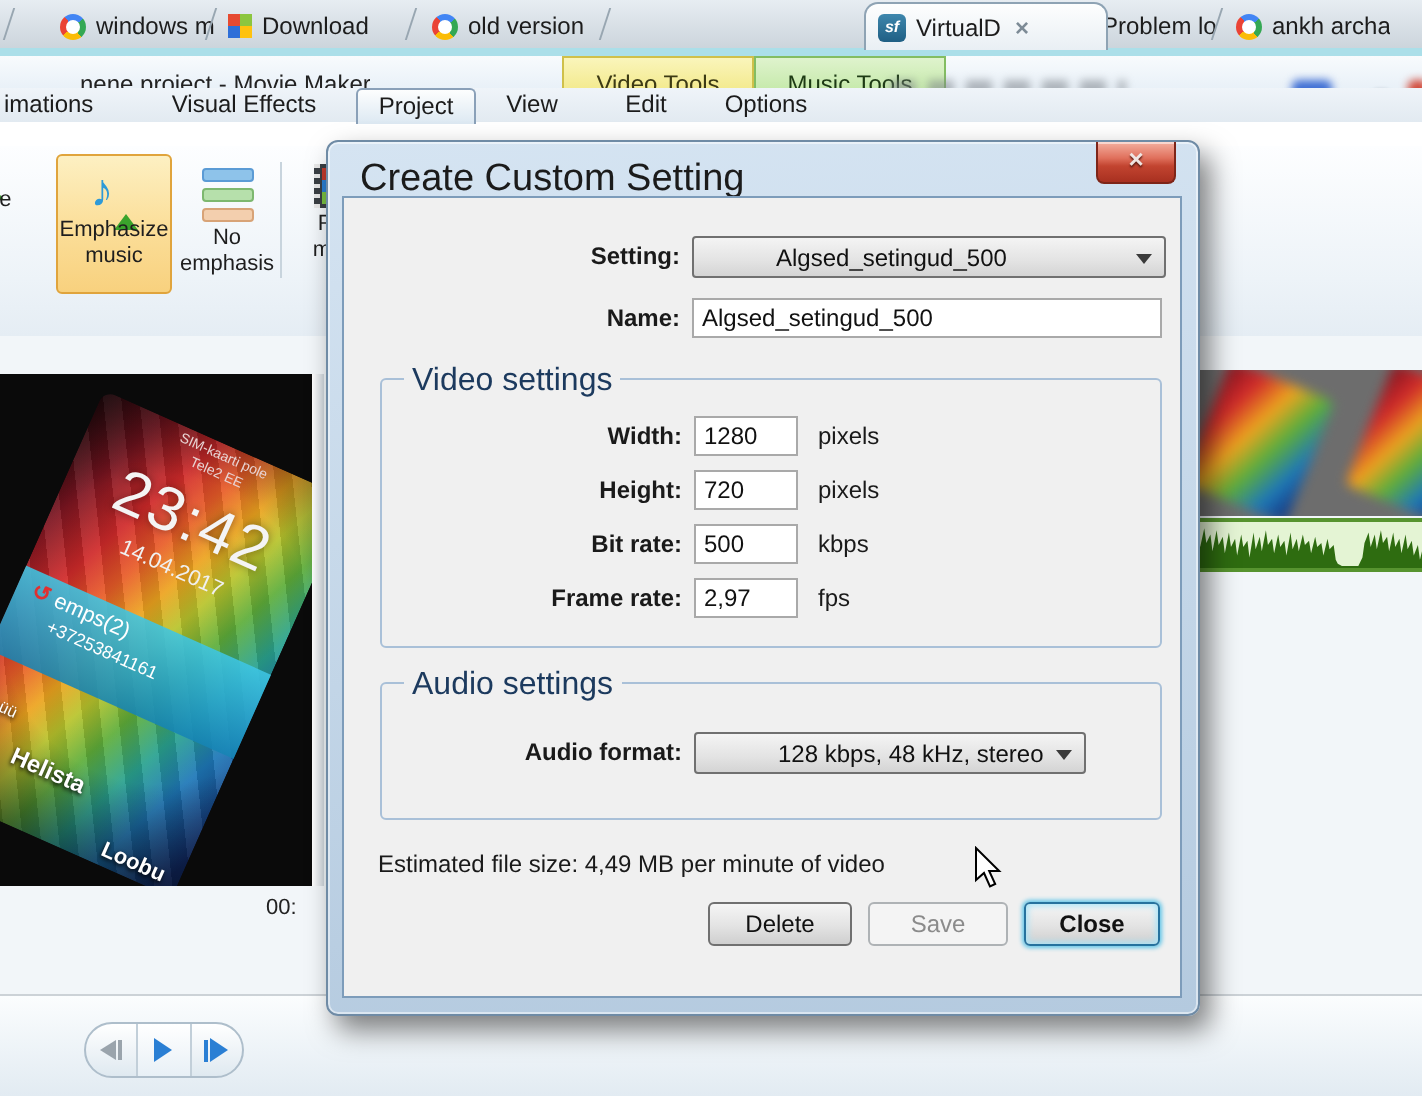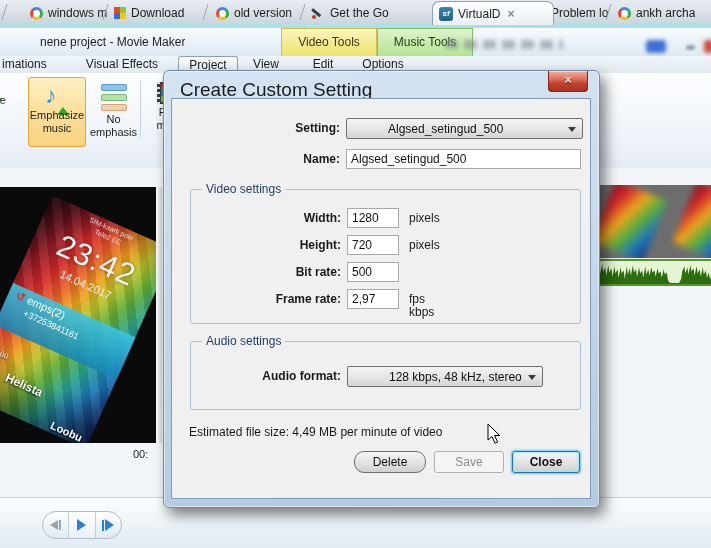--- a/index.html
+++ b/index.html
@@ -44,21 +44,21 @@
   .ctx.music{left:377px;width:94px;background:linear-gradient(#dff3cd,#b4e393);
     border:1px solid #83bd62;color:#1d3a14;}
   .redacted{left:445px;top:12px;width:118px;height:9px;filter:blur(2px);opacity:.55;
     background:repeating-linear-gradient(90deg,#7d838a 0 13px,transparent 13px 19px);}
   .blob{filter:blur(2px);border-radius:3px;}
   .blob.b{left:646px;top:12px;width:20px;height:13px;background:#3f6fd4;}
   .blob.d{left:686px;top:17px;width:9px;height:5px;background:#9aa4ae;filter:blur(1px);}
   .blob.r{left:704px;top:12px;width:10px;height:13px;background:#d24a3a;}
 
   
-  .ribtabs{left:0;top:56px;width:711px;height:17px;background:linear-gradient(#eff4f9,#e2eaf1);}
+  .ribtabs{left:0;top:44px;width:711px;height:17px;background:linear-gradient(#eff4f9,#e2eaf1);}
   .rtab{top:0;height:17px;font-size:12px;color:#1b1b1b;text-align:center;line-height:17px;overflow:hidden;white-space:nowrap;}
   .rtab.sel{background:linear-gradient(#fdfefe,#dce8f2);border:1px solid #8aa0b8;border-bottom:none;border-radius:3px 3px 0 0;}
   .ribbon{left:0;top:73px;width:711px;height:95px;overflow:hidden;
     background:linear-gradient(#fdfeff,#edf3f8 70%,#e5edf4);border-bottom:1px solid #c7d4de;}
   .rbtn{top:4px;height:70px;display:flex;flex-direction:column;align-items:center;
     font-size:11px;color:#1e1e1e;text-align:center;border-radius:3px;padding-top:3px;box-sizing:border-box;}
   .rbtn .lines{line-height:13px;margin-top:2px;}
   .rbtn.sel{background:linear-gradient(#fdf0c2,#fbdf9b 50%,#f8d17e);border:1px solid #e0a43c;}
   .uparr{width:0;height:0;border-left:6px solid transparent;border-right:6px solid transparent;border-bottom:8px solid #3aa32c;}
   .upstem{width:5px;height:5px;background:#3aa32c;margin:0 auto;}
@@ -135,21 +135,21 @@
     text-shadow:0 1px 1px #5a1a10;box-shadow:inset 0 1px 0 rgba(255,255,255,.5);cursor:default;}
   .dlg-client{left:7px;top:27px;width:420px;height:401px;background:#f0f0f0;border:1px solid #7d9cba;box-sizing:border-box;}
   .flabel{font-size:12px;font-weight:bold;color:#1a1a1a;text-align:right;white-space:nowrap;}
   .dd{border:1px solid #707070;border-radius:2px;background:linear-gradient(#f4f4f4,#e3e3e3 60%,#d4d4d4);
     display:flex;align-items:center;font-size:12px;color:#111;padding:0 20px 0 5px;box-sizing:border-box;}
   .dd .arr{position:absolute;right:6px;top:8px;width:0;height:0;
     border-left:4px solid transparent;border-right:4px solid transparent;border-top:5px solid #3a3a3a;}
   .tbox{border:1px solid #a9a9a9;background:#fff;font-size:12px;color:#111;padding:0 4px;box-sizing:border-box;
     font-family:"Liberation Sans",sans-serif;}
   .fieldset{border:1px solid #a9c0d8;border-radius:3px;box-sizing:border-box;}
-  .legend{position:absolute;top:-8px;left:11px;background:#f0f0f0;padding:0 4px;font-size:12px;color:#1c3a5e;}
+  .legend{position:absolute;top:-8px;left:11px;background:#f0f0f0;padding:0 4px;font-size:16px;color:#1c3a5e;}
   .unit{font-size:12px;color:#1a1a1a;}
   .estimate{font-size:12px;color:#1a1a1a;}
   .btn{height:22px;border:1px solid #707070;border-radius:3px;font-size:12px;color:#111;
     background:linear-gradient(#f5f5f5,#e3e3e3 55%,#cfcfcf);text-align:center;line-height:20px;box-sizing:border-box;cursor:default;}
   .btn.disabled{background:#f4f4f4;border-color:#aeb2b5;color:#8b8b8b;}
   .btn.default{border:1px solid #26729e;box-shadow:0 0 2px 1px #62c6e8, inset 0 0 3px 1px #a8e4f8;font-weight:bold;}
   .cursor{left:487px;top:423px;z-index:99;}
 </style>
 </head>
 <body>
@@ -166,24 +166,20 @@
     <div class="abs btab" style="left:108px;width:94px;">
       <span class="grid-icon"></span>
       <span class="lbl">Download</span>
     </div>
     <div class="abs tab-sep" style="left:205px;"></div>
     <div class="abs btab" style="left:210px;width:90px;">
       <span class="g-icon"></span>
       <span class="lbl">old version</span>
     </div>
     <div class="abs tab-sep" style="left:302px;"></div>
-    <div class="abs btab" style="left:306px;width:90px;">
-      <span class="brush-icon"></span>
-      <span class="lbl">Get the Go</span>
-    </div>
     <div class="abs btab active" style="left:396px;width:108px;margin-left:36px;">
       <span class="sf-icon">sf</span>
       <span class="lbl">VirtualD</span>
       <span class="tab-x">×</span>
     </div>
     <div class="abs btab" style="left:512px;width:92px;">
       <span class="warn-icon"></span>
       <span class="lbl">Problem lo</span>
     </div>
     <div class="abs tab-sep" style="left:608px;"></div>
@@ -322,38 +318,38 @@
       <div class="abs fieldset" style="left:18px;top:90px;width:391px;height:135px;">
         <span class="legend">Video settings</span>
         <span class="abs flabel" style="left:10px;top:21px;width:140px;">Width:</span>
         <input class="abs tbox" style="left: 156px; top: 18px; width: 52px; height: 20px;" readonly="" value="1280">
         <span class="abs unit" style="left:218px;top:21px;">pixels</span>
         <span class="abs flabel" style="left:10px;top:48px;width:140px;">Height:</span>
         <input class="abs tbox" style="left: 156px; top: 45px; width: 52px; height: 20px;" readonly="" value="720">
         <span class="abs unit" style="left:218px;top:48px;">pixels</span>
         <span class="abs flabel" style="left:10px;top:75px;width:140px;">Bit rate:</span>
         <input class="abs tbox" style="left: 156px; top: 72px; width: 52px; height: 20px;" readonly="" value="500">
-        <span class="abs unit" style="left:218px;top:75px;margin-top:40px;">kbps</span>
+        <span class="abs unit" style="left:218px;top:75px;">kbps</span>
         <span class="abs flabel" style="left:10px;top:102px;width:140px;">Frame rate:</span>
         <input class="abs tbox" style="left: 156px; top: 99px; width: 52px; height: 20px;" readonly="" value="2,97">
         <span class="abs unit" style="left:218px;top:102px;">fps</span>
       </div>
 
       <div class="abs fieldset" style="left:18px;top:242px;width:391px;height:69px;">
         <span class="legend">Audio settings</span>
         <span class="abs flabel" style="left:10px;top:27px;width:140px;">Audio format:</span>
         <div class="abs dd" style="left:156px;top:24px;width:196px;height:21px;">
           <span class="nowrap">128 kbps, 48 kHz, stereo</span>
           <span class="arr"></span>
         </div>
       </div>
 
       <span class="abs estimate" style="left:17px;top:326px;">Estimated file size: 4,49 MB per minute of video</span>
 
-      <div class="abs btn" style="left:182px;top:352px;width:72px;border-radius:10px;">Delete</div>
+      <div class="abs btn" style="left:182px;top:352px;width:72px;">Delete</div>
       <div class="abs btn disabled" style="left:262px;top:352px;width:70px;">Save</div>
       <div class="abs btn default" style="left:340px;top:352px;width:68px;">Close</div>
     </div>
   </div>
 
   <svg class="abs cursor" width="14" height="22" viewBox="0 0 14 22">
     <path d="M1,1 L1,17 L5,13.5 L8,20.2 L10.6,19 L7.6,12.5 L12.6,12.5 Z" fill="#fff" stroke="#000" stroke-width="1"></path>
   </svg>
 
 </div>

